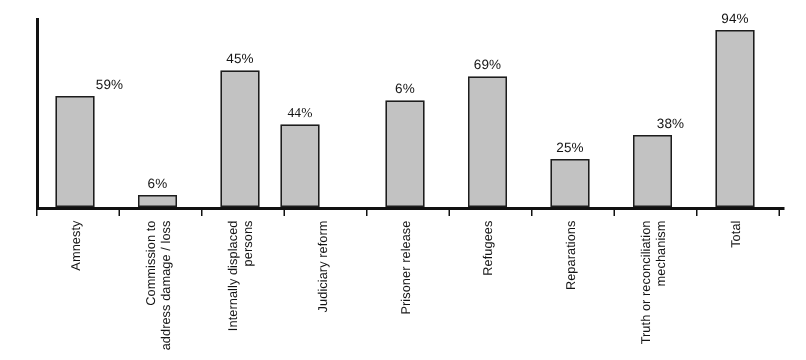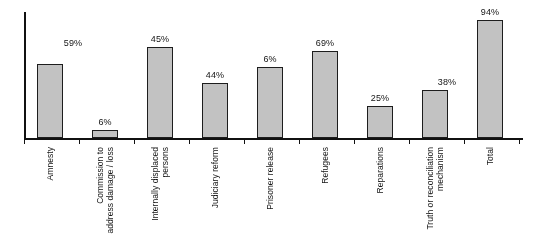--- a/index.html
+++ b/index.html
@@ -116,35 +116,35 @@
 <body>
 
 <div id="chart-root">
 
   <div class="y-axis"></div>
   <div class="x-axis"></div>
 
   <div class="plot">
 
     <div class="bar-slot" style="left:0px;">
-      <div class="bar-value" style="bottom: 90px; padding-left: 46px;">59%</div>
+      <div class="bar-value" style="bottom: 77px; padding-left: 46px;">59%</div>
       <div class="bar" style="height: 74px; background: rgb(194, 194, 194); border-color: rgb(29, 29, 29);"></div>
     </div>
 
     <div class="bar-slot" style="left:55px;">
       <div class="bar-value" style="bottom: 11px;">6%</div>
       <div class="bar" style="height: 8px; background: rgb(194, 194, 194); border-color: rgb(29, 29, 29);"></div>
     </div>
 
     <div class="bar-slot" style="left:110px;">
       <div class="bar-value" style="bottom: 94px;">45%</div>
       <div class="bar" style="height: 91px; background: rgb(194, 194, 194); border-color: rgb(29, 29, 29);"></div>
     </div>
 
-    <div class="bar-slot" style="left:165px;">
+    <div class="bar-slot" style="left:150px;font-family:Liberation Serif, serif;">
       <div class="bar-value" style="bottom: 58px;">44%</div>
       <div class="bar" style="height: 55px; background: rgb(194, 194, 194); border-color: rgb(29, 29, 29);"></div>
     </div>
 
     <div class="bar-slot" style="left:220px;">
       <div class="bar-value" style="bottom: 74px;">6%</div>
       <div class="bar" style="height: 71px; background: rgb(194, 194, 194); border-color: rgb(29, 29, 29);"></div>
     </div>
 
     <div class="bar-slot" style="left:275px;">

